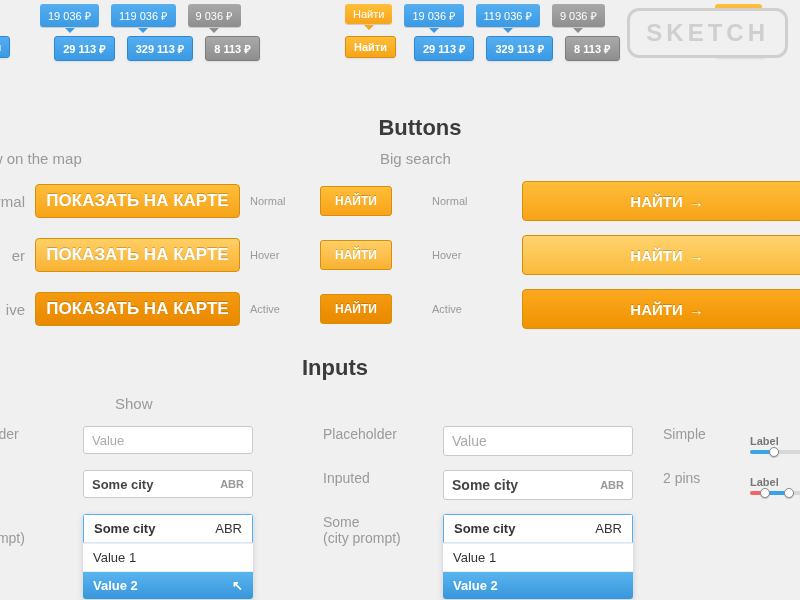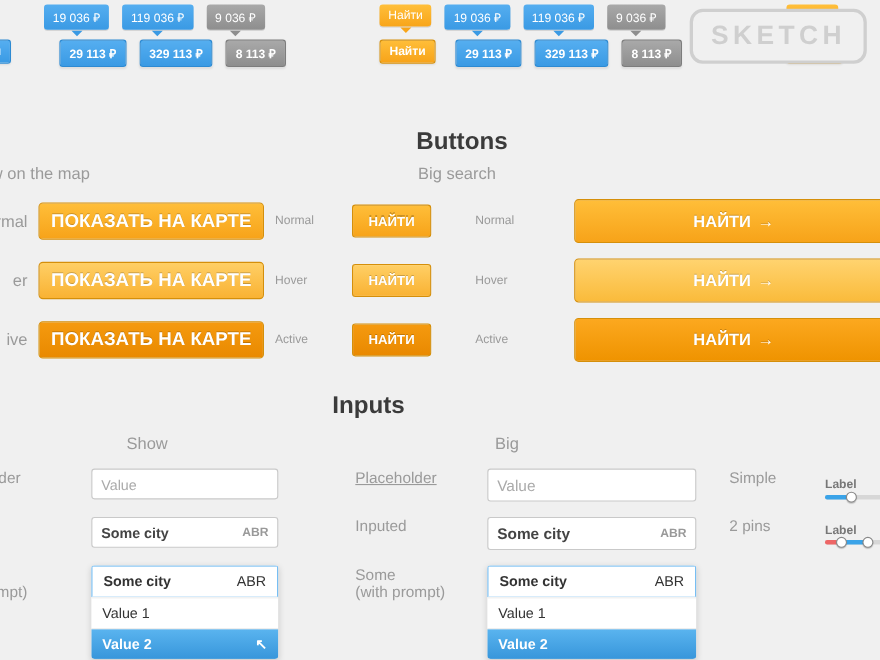--- a/index.html
+++ b/index.html
@@ -236,29 +236,28 @@
         <span class="arrow">→</span>
       </div>
   </div>
 </div>
 
 <div class="section-title title-inputs">Inputs</div>
 
 <div class="inputs">
   <div class="inp-cols">
     <div class="hdr h1">Show</div>
-    <div class="hdr h2">Big</div>
   </div>
 
   <div class="irow">
     <div class="ilabel">ceholder</div>
     <div class="field small">
         <span class="placeholder">Value</span>
       </div>
-    <div class="ilabel2" style="margin-left:60px;text-decoration:underline;">Placeholder</div>
+    <div class="ilabel2" style="margin-left:60px;">Placeholder</div>
     <div class="field big">
         <span class="placeholder" style="font-weight:400;">Value</span>
       </div>
     <div style="margin-left:30px;" class="sl-label">Simple</div>
   </div>
 
   <div class="irow">
     <div class="ilabel">uted</div>
     <div class="field small">
         <span style="font-weight:700;">Some city</span>
@@ -281,21 +280,21 @@
           <span style="font-weight:700;">Some city</span>
           <span class="abbr">ABR</span>
         </div>
       <div class="item">Value 1</div>
       <div class="item sel">
           <span>Value 2</span>
           <span class="cursor-icon">↖</span>
         </div>
     </div>
     <div class="ilabel2" style="margin-left:60px;">
-      <span>Some</span><br><span>(with prompt)</span>
+      <span>Some</span><br><span>(city prompt)</span>
     </div>
     <div class="dropdown big">
       <div class="item first">
           <span style="font-weight:700;">Some city</span>
           <span class="abbr">ABR</span>
         </div>
       <div class="item">Value 1</div>
       <div class="item sel">
           <span>Value 2</span>
         </div>

